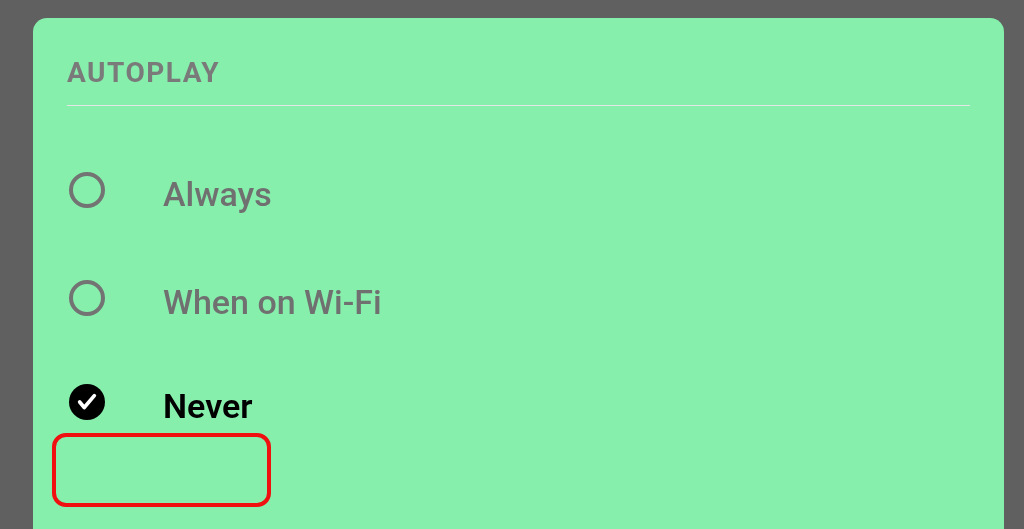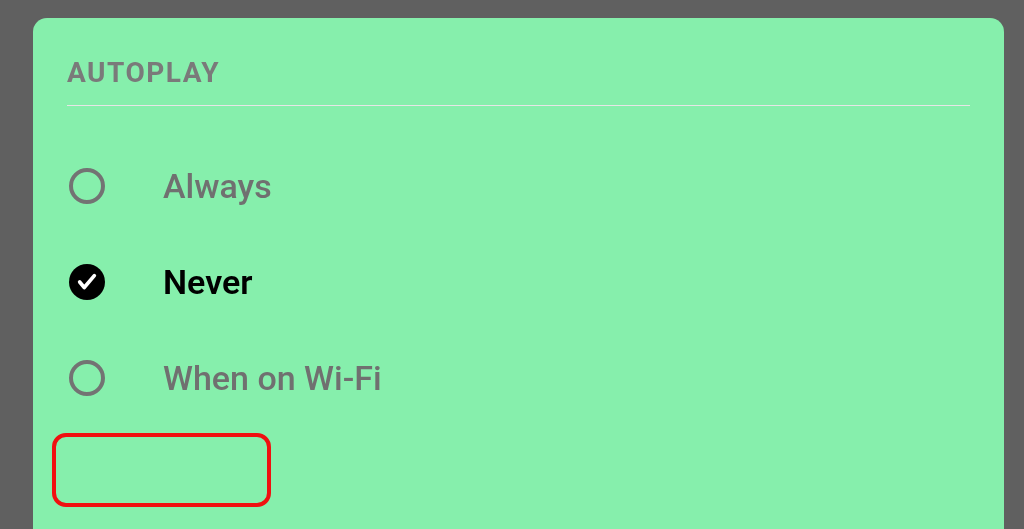--- a/index.html
+++ b/index.html
@@ -68,20 +68,21 @@
       background: #000000;
       border-radius: 50%;
       display: flex;
       align-items: center;
       justify-content: center;
     }
     .option-label {
       font-size: 34px;
       font-weight: 500;
       margin-left: 46px;
+      margin-top: 8px;
     }
     .option-label.unselected {
       color: #707070;
     }
     .option-label.selected {
       color: #000000;
       font-weight: 600;
     }
     .highlight-box {
       position: absolute;
@@ -104,34 +105,34 @@
   <div class="divider"></div>
   <div class="options">
 
     <div class="option-row">
       <div class="radio-wrapper">
         <div class="radio-unselected"></div>
       </div>
       <div class="option-label unselected">Always</div>
     </div>
 
+    <div class="option-row">
+      <div class="radio-wrapper">
+        <div class="radio-unselected"></div>
+      </div>
+      <div class="option-label unselected">When on Wi-Fi</div>
+    </div>
+
     <div class="option-row" style="padding-top:26px; padding-bottom:26px;">
       <div class="radio-wrapper">
         <div class="radio-selected">
           <svg class="check-svg" viewBox="0 0 24 24">
             <path d="M4 12 L9 18 L20 5" stroke="#ffffff" stroke-width="4" fill="none" stroke-linecap="round" stroke-linejoin="round"></path>
           </svg>
         </div>
       </div>
       <div class="option-label selected">Never</div>
     </div>
 
-    <div class="option-row">
-      <div class="radio-wrapper">
-        <div class="radio-unselected"></div>
-      </div>
-      <div class="option-label unselected">When on Wi-Fi</div>
-    </div>
-
   </div>
 </div>
 
 <div class="highlight-box" id="highlight" style="top: 433px; left: 52px; width: 219px; height: 74px;"></div>
 
 </body></html>

